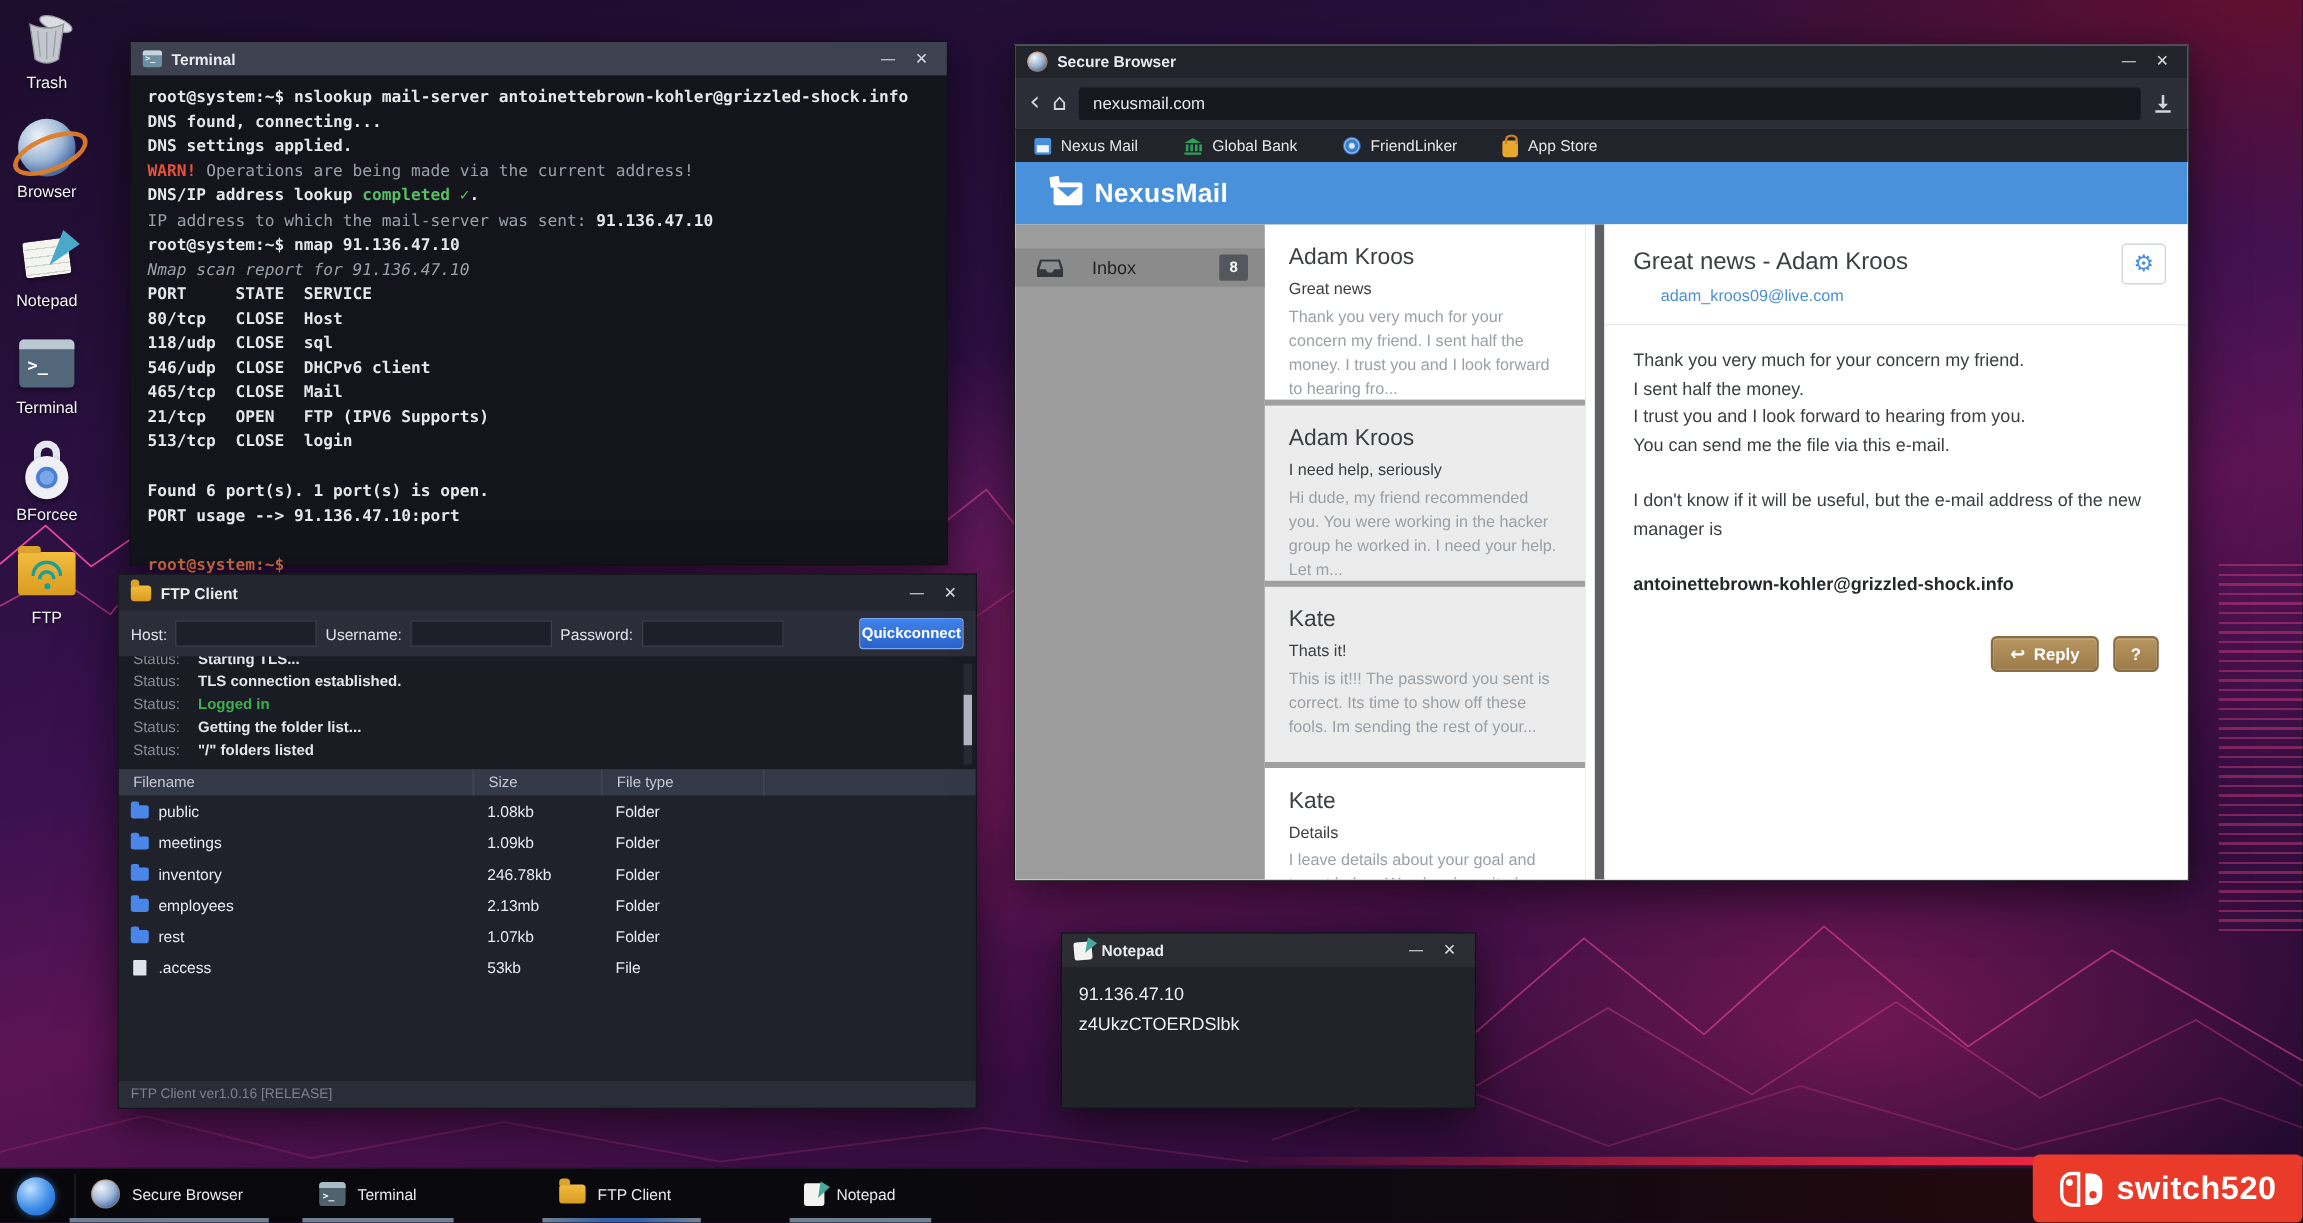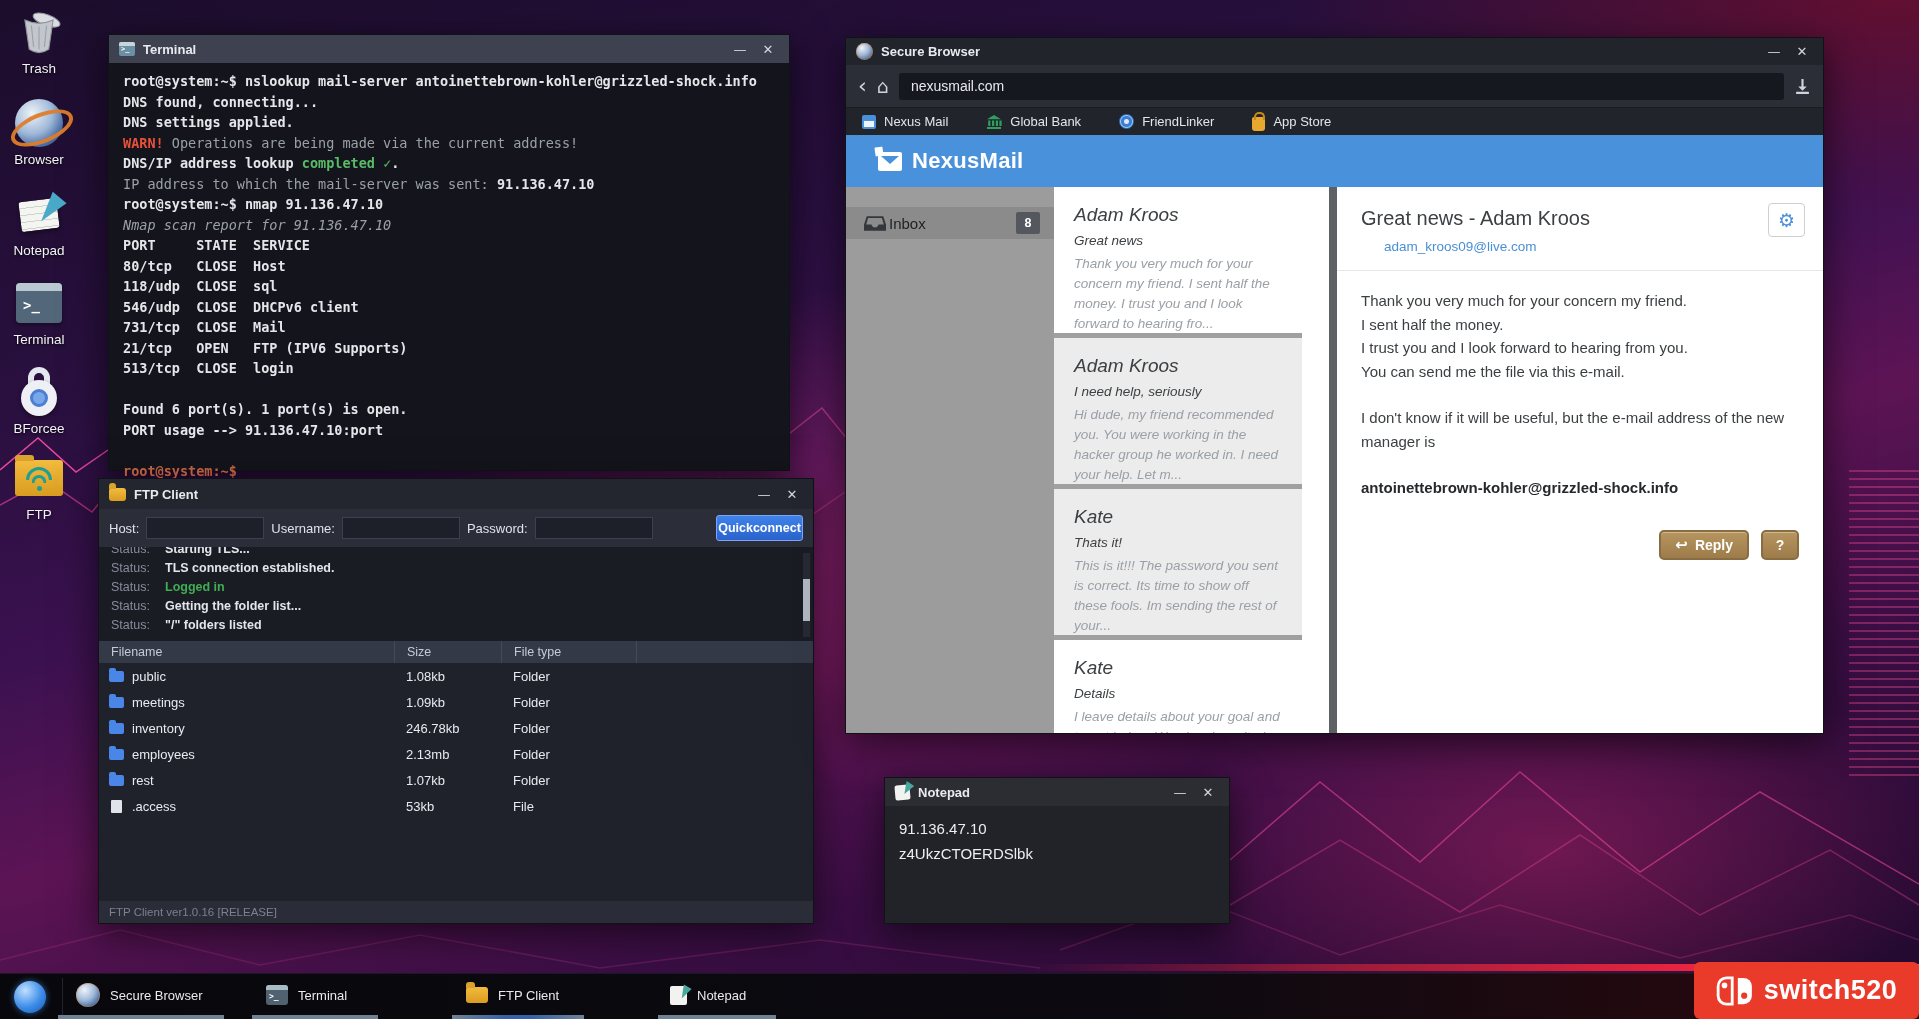--- a/index.html
+++ b/index.html
@@ -123,26 +123,26 @@
   .bag::before{content:"";position:absolute;top:-5px;left:2px;width:7px;height:6px;border:2px solid #c8891a;border-bottom:none;border-radius:5px 5px 0 0;}
   .page{position:absolute;left:0;right:0;top:97px;bottom:0;background:#fff;overflow:hidden;}
 
   
   .mhead{position:absolute;left:0;right:0;top:0;height:52px;background:#4a91dc;display:flex;align-items:center;padding-left:32px;gap:10px;}
   .brand{color:#fff;font-size:22px;font-weight:bold;letter-spacing:.3px;}
   .env{width:24px;height:19px;background:#fff;border-radius:2px;position:relative;}
   .env::before{content:"";position:absolute;left:-3px;top:-5px;width:8px;height:9px;background:#fff;transform:rotate(-8deg);border-radius:1px;}
   .env::after{content:"";position:absolute;left:3px;top:4px;width:0;height:0;border-left:9px solid transparent;border-right:9px solid transparent;border-top:8px solid #4a91dc;}
   .sidebar{position:absolute;left:0;top:52px;bottom:0;width:208px;background:#9c9c9c;}
-  .inboxrow{position:absolute;left:0;right:0;top:20px;height:32px;background:#8b8b8b;display:flex;align-items:center;gap:3px;
+  .inboxrow{position:absolute;left:0;right:0;top:20px;height:32px;background:#8b8b8b;display:flex;align-items:center;gap:24px;
     padding:0 14px 0 18px;cursor:pointer;}
   .inboxrow span.lbl{font-size:15px;color:#1f2023;}
   .badge{margin-left:auto;min-width:24px;height:22px;background:#54585e;color:#fff;font-size:12.5px;font-weight:bold;border-radius:2px;
     display:flex;align-items:center;justify-content:center;}
-  .mlist{position:absolute;left:208px;top:52px;bottom:0;width:248px;background:#a0a0a0;overflow:hidden;font-style:italic;}
+  .mlist{position:absolute;left:208px;top:52px;bottom:0;width:267px;background:#a0a0a0;overflow:hidden;}
   .card{height:146px;background:#fff;padding:17px 20px 0;margin-bottom:5px;cursor:pointer;}
   .card.gray{background:#ececec;}
   .c-sender{font-size:19px;color:#3c4043;}
   .c-subject{font-size:13.5px;color:#3c4043;margin-top:7px;}
   .c-prev{font-size:13.5px;line-height:20px;color:#9aa0a6;margin-top:6px;}
   .mscroll{position:absolute;left:483px;top:52px;bottom:0;width:8px;background:#5d6166;cursor:pointer;}
   .reader{position:absolute;left:491px;top:52px;bottom:0;right:0;background:#fff;}
   .r-head{padding:20px 60px 0 24px;position:relative;}
   .r-title{font-size:20px;color:#3c4043;}
   .r-from{font-size:13.5px;color:#4a8fd4;margin-top:9px;cursor:pointer;margin-left:23px;}
@@ -286,21 +286,21 @@
       <div class="tl">DNS settings applied.</div>
       <div class="tl"><span class="t-red">WARN!</span> <span class="t-dim">Operations are being made via the current address!</span></div>
       <div class="tl"><span>DNS/IP address lookup</span> <span class="t-green">completed</span> <span class="t-green">✓</span><span>.</span></div>
       <div class="tl"><span class="t-dim">IP address to which the mail-server was sent:</span> <span>91.136.47.10</span></div>
       <div class="tl"><span>root@system:~$</span> <span>nmap 91.136.47.10</span></div>
       <div class="tl t-it">Nmap scan report for 91.136.47.10</div>
       <div class="tl">PORT     STATE  SERVICE</div>
       <div class="tl">80/tcp   CLOSE  Host</div>
       <div class="tl">118/udp  CLOSE  sql</div>
       <div class="tl">546/udp  CLOSE  DHCPv6 client</div>
-      <div class="tl">731/tcp  CLOSE  Mail</div>
+      <div class="tl">465/tcp  CLOSE  Mail</div>
       <div class="tl">21/tcp   OPEN   FTP (IPV6 Supports)</div>
       <div class="tl">513/tcp  CLOSE  login</div>
       <div class="tl"></div>
       <div class="tl">Found 6 port(s). 1 port(s) is open.</div>
       <div class="tl">PORT usage --&gt; 91.136.47.10:port</div>
       <div class="tl"></div>
       <div class="tl"><span class="t-orange">root@system:~$</span></div>
     </div>
   </div>
 

